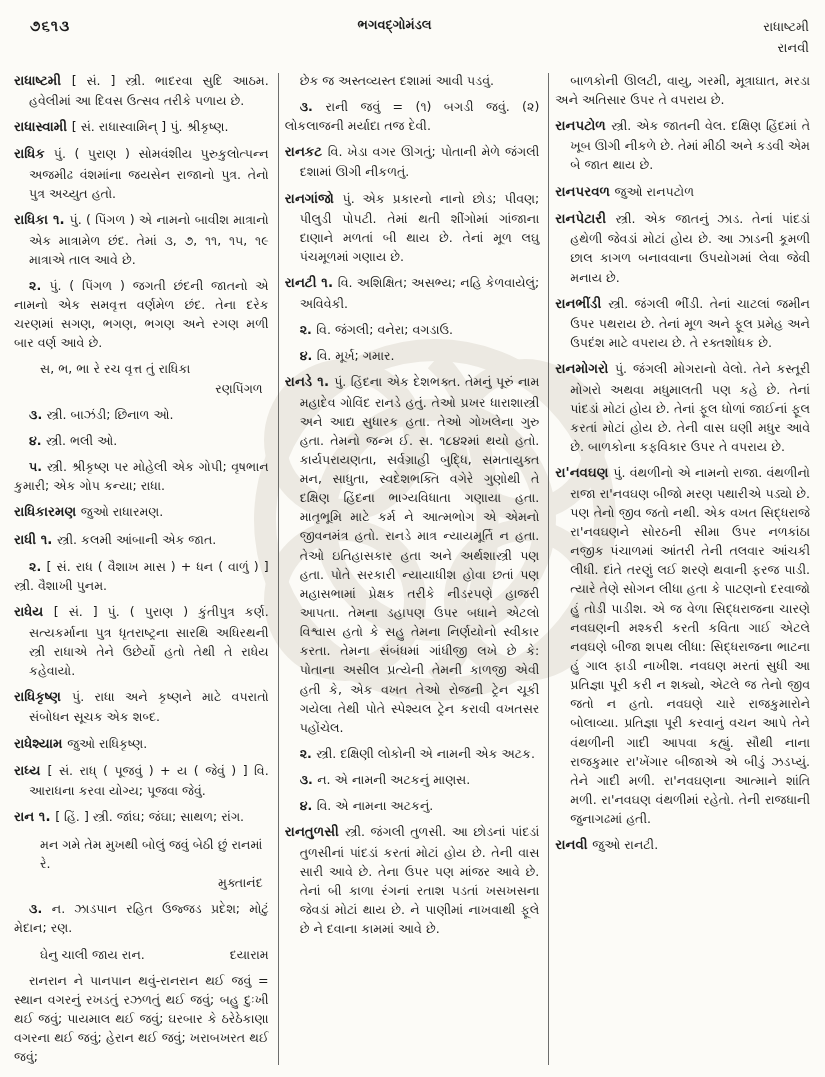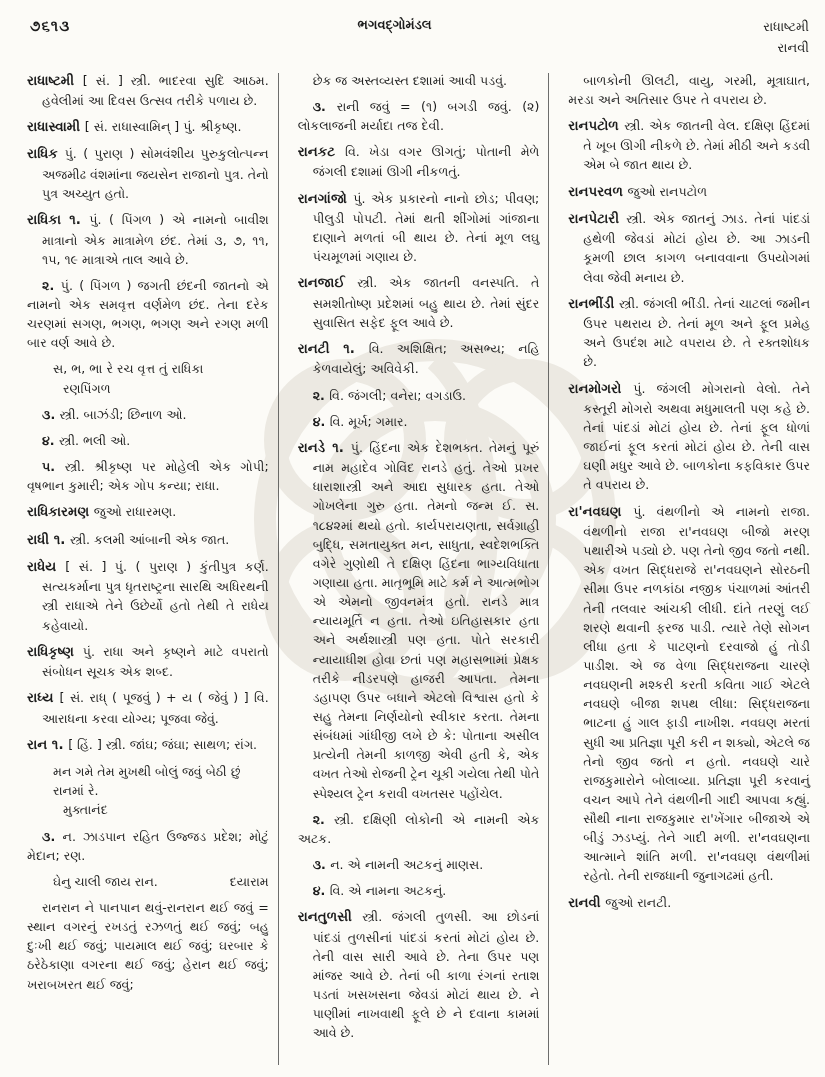--- a/index.html
+++ b/index.html
@@ -23,31 +23,31 @@
   .page-number { font-size:15px; font-weight:bold; letter-spacing:1px; }
   .book-title { flex:1; text-align:center; font-size:13px; font-weight:bold; }
   .guide-words { text-align:right; font-size:13px; line-height:1.6; min-width:90px; }
   .content {
     position:relative; z-index:1;
     display:flex;
     margin-top:10px;
     height:1008px;
     padding:0 6px 0 8px;
   }
-  .col { width:33.33%; padding:2px 9px 0 6px; overflow:hidden; font-size:12.6px; line-height:1.52;margin-left:13px; }
+  .col { width:33.33%; padding:2px 9px 0 6px; overflow:hidden; font-size:12.6px; line-height:1.52; }
   .rule { width:1px; background:#3d3d3d; opacity:.75; margin-top:4px; height:992px; }
   p { margin:0 0 7px 0; text-align:justify; }
   p.entry { padding-left:15px; text-indent:-15px; }
   p.sense { text-indent:15px; }
   p.cont  { text-indent:15px; }
   p.verse { text-align:left; padding-left:26px; margin:2px 0 7px 0; }
   .hw { font-weight:bold; font-size:13.4px; }
   .num { font-weight:bold; }
   .cite { float:right; padding-left:10px; }
-  .cite.block { float:none; display:block; padding-right:6px; }
+  .cite.block { float:none; display:block; text-align:right; padding-right:6px; }
 </style>
 </head>
 <body>
 
 <svg class="watermark" viewBox="0 0 420 440" aria-hidden="true">
   <g fill="none" stroke="#ece9e2" stroke-width="22">
     <circle cx="210" cy="220" r="170"></circle>
     <circle cx="210" cy="220" r="110"></circle>
     <circle cx="120" cy="140" r="70"></circle>
     <circle cx="300" cy="140" r="70"></circle>
@@ -72,36 +72,37 @@
       <p class="entry"><span class="hw">રાધાસ્વામી </span><span>[ સં. રાધાસ્વામિન્ ] પું. શ્રીકૃષ્ણ.</span></p>
       <p class="entry"><span class="hw">રાધિક </span><span>પું. ( પુરાણ ) સોમવંશીય પુરુકુલોત્પન્ન અજમીઢ વંશમાંના જયસેન રાજાનો પુત્ર. તેનો પુત્ર અચ્યુત હતો.</span></p>
       <p class="entry"><span class="hw">રાધિકા ૧. </span><span>પું. ( પિંગળ ) એ નામનો બાવીશ માત્રાનો એક માત્રામેળ છંદ. તેમાં ૩, ૭, ૧૧, ૧૫, ૧૯ માત્રાએ તાલ આવે છે.</span></p>
       <p class="sense"><span class="num">૨. </span><span>પું. ( પિંગળ ) જગતી છંદની જાતનો એ નામનો એક સમવૃત્ત વર્ણમેળ છંદ. તેના દરેક ચરણમાં સગણ, ભગણ, ભગણ અને રગણ મળી બાર વર્ણ આવે છે.</span></p>
       <p class="verse"><span>સ, ભ, ભા રે રચ વૃત્ત તું રાધિકા</span><span class="cite block">રણપિંગળ</span></p>
       <p class="sense"><span class="num">૩. </span><span>સ્ત્રી. બાઝંડી; છિનાળ ઓ.</span></p>
       <p class="sense"><span class="num">૪. </span><span>સ્ત્રી. ભલી ઓ.</span></p>
       <p class="sense"><span class="num">૫. </span><span>સ્ત્રી. શ્રીકૃષ્ણ પર મોહેલી એક ગોપી; વૃષભાન કુમારી; એક ગોપ કન્યા; રાધા.</span></p>
       <p class="entry"><span class="hw">રાધિકારમણ </span><span>જુઓ રાધારમણ.</span></p>
       <p class="entry"><span class="hw">રાધી ૧. </span><span>સ્ત્રી. કલમી આંબાની એક જાત.</span></p>
+      <p class="sense"><span class="num">૨. </span><span>[ સં. રાધ ( વૈશાખ માસ ) + ધન ( વાળું ) ] સ્ત્રી. વૈશાખી પુનમ.</span></p>
       <p class="entry"><span class="hw">રાધેય </span><span>[ સં. ] પું. ( પુરાણ ) કુંતીપુત્ર કર્ણ. સત્યકર્માના પુત્ર ધૃતરાષ્ટ્રના સારથિ અધિરથની સ્ત્રી રાધાએ તેને ઉછેર્યો હતો તેથી તે રાધેય કહેવાયો.</span></p>
       <p class="entry"><span class="hw">રાધિકૃષ્ણ </span><span>પું. રાધા અને કૃષ્ણને માટે વપરાતો સંબોધન સૂચક એક શબ્દ.</span></p>
+      <p class="entry"><span class="hw">રાધેશ્યામ </span><span>જુઓ રાધિકૃષ્ણ.</span></p>
       <p class="entry"><span class="hw">રાધ્ય </span><span>[ સં. રાધ્ ( પૂજવું ) + ય ( જેવું ) ] વિ. આરાધના કરવા યોગ્ય; પૂજવા જેવું.</span></p>
       <p class="entry"><span class="hw">રાન ૧. </span><span>[ હિં. ] સ્ત્રી. જાંઘ; જંઘા; સાથળ; રાંગ.</span></p>
       <p class="verse"><span>મન ગમે તેમ મુખથી બોલું જવું બેઠી છું રાનમાં રે.</span><span class="cite block">મુક્તાનંદ</span></p>
       <p class="sense"><span class="num">૩. </span><span>ન. ઝાડપાન રહિત ઉજ્જડ પ્રદેશ; મોટું મેદાન; રણ.</span></p>
       <p class="verse"><span>ઘેનુ ચાલી જાય રાન.</span><span class="cite">દયારામ</span></p>
       <p class="cont"><span>રાનરાન ને પાનપાન થવું-રાનરાન થઈ જવું = સ્થાન વગરનું રખડતું રઝળતું થઈ જવું; બહુ દુઃખી થઈ જવું; પાયમાલ થઈ જવું; ઘરબાર કે ઠરેઠેકાણા વગરના થઈ જવું; હેરાન થઈ જવું; ખરાબખરત થઈ જવું;</span></p>
     </div>
   <div class="rule"></div>
   <div class="col">
       <p class="cont"><span>છેક જ અસ્તવ્યસ્ત દશામાં આવી પડવું.</span></p>
       <p class="sense"><span class="num">૩. </span><span>રાની જવું = (૧) બગડી જવું. (૨) લોકલાજની મર્યાદા તજ દેવી.</span></p>
       <p class="entry"><span class="hw">રાનકટ </span><span>વિ. ખેડા વગર ઊગતું; પોતાની મેળે જંગલી દશામાં ઊગી નીકળતું.</span></p>
       <p class="entry"><span class="hw">રાનગાંજો </span><span>પું. એક પ્રકારનો નાનો છોડ; પીવણ; પીલુડી પોપટી. તેમાં થતી શીંગોમાં ગાંજાના દાણાને મળતાં બી થાય છે. તેનાં મૂળ લઘુ પંચમૂળમાં ગણાય છે.</span></p>
-      <p class="entry"><span class="hw">રાનજાઈ </span><span>સ્ત્રી. એક જાતની વનસ્પતિ. તે સમશીતોષ્ણ પ્રદેશમાં બહુ થાય છે. તેમાં સુંદર સુવાસિત સફેદ ફૂલ આવે છે.</span></p>
       <p class="entry"><span class="hw">રાનટી ૧. </span><span>વિ. અશિક્ષિત; અસભ્ય; નહિ કેળવાયેલું; અવિવેકી.</span></p>
       <p class="sense"><span class="num">૨. </span><span>વિ. જંગલી; વનેરા; વગડાઉ.</span></p>
       <p class="sense"><span class="num">૪. </span><span>વિ. મૂર્ખ; ગમાર.</span></p>
       <p class="entry"><span class="hw">રાનડે ૧. </span><span>પું. હિંદના એક દેશભક્ત. તેમનું પૂરું નામ મહાદેવ ગોવિંદ રાનડે હતું. તેઓ પ્રખર ધારાશાસ્ત્રી અને આદ્ય સુધારક હતા. તેઓ ગોખલેના ગુરુ હતા. તેમનો જન્મ ઈ. સ. ૧૮૪૨માં થયો હતો. કાર્યપરાયણતા, સર્વગ્રાહી બુદ્ધિ, સમતાયુક્ત મન, સાધુતા, સ્વદેશભક્તિ વગેરે ગુણોથી તે દક્ષિણ હિંદના ભાગ્યવિધાતા ગણાયા હતા. માતૃભૂમિ માટે કર્મ ને આત્મભોગ એ એમનો જીવનમંત્ર હતો. રાનડે માત્ર ન્યાયમૂર્તિ ન હતા. તેઓ ઇતિહાસકાર હતા અને અર્થશાસ્ત્રી પણ હતા. પોતે સરકારી ન્યાયાધીશ હોવા છતાં પણ મહાસભામાં પ્રેક્ષક તરીકે નીડરપણે હાજરી આપતા. તેમના ડહાપણ ઉપર બધાને એટલો વિશ્વાસ હતો કે સહુ તેમના નિર્ણયોનો સ્વીકાર કરતા. તેમના સંબંધમાં ગાંધીજી લખે છે કે: પોતાના અસીલ પ્રત્યેની તેમની કાળજી એવી હતી કે, એક વખત તેઓ રોજની ટ્રેન ચૂકી ગયેલા તેથી પોતે સ્પેશ્યલ ટ્રેન કરાવી વખતસર પહોંચેલ.</span></p>
       <p class="sense"><span class="num">૨. </span><span>સ્ત્રી. દક્ષિણી લોકોની એ નામની એક અટક.</span></p>
       <p class="sense"><span class="num">૩. </span><span>ન. એ નામની અટકનું માણસ.</span></p>
       <p class="sense"><span class="num">૪. </span><span>વિ. એ નામના અટકનું.</span></p>
       <p class="entry"><span class="hw">રાનતુળસી </span><span>સ્ત્રી. જંગલી તુળસી. આ છોડનાં પાંદડાં તુળસીનાં પાંદડાં કરતાં મોટાં હોય છે. તેની વાસ સારી આવે છે. તેના ઉપર પણ માંજર આવે છે. તેનાં બી કાળા રંગનાં રતાશ પડતાં ખસખસના જેવડાં મોટાં થાય છે. ને પાણીમાં નાખવાથી ફૂલે છે ને દવાના કામમાં આવે છે.</span></p>
     </div>
   <div class="rule"></div>

